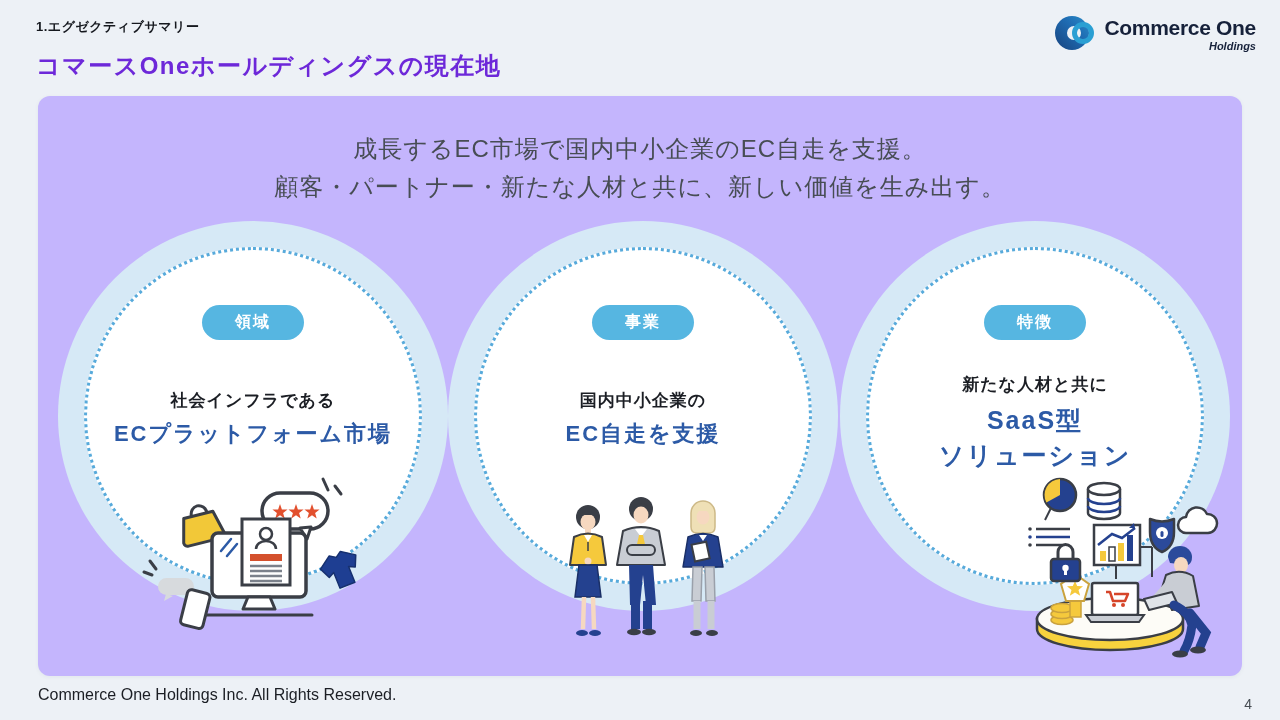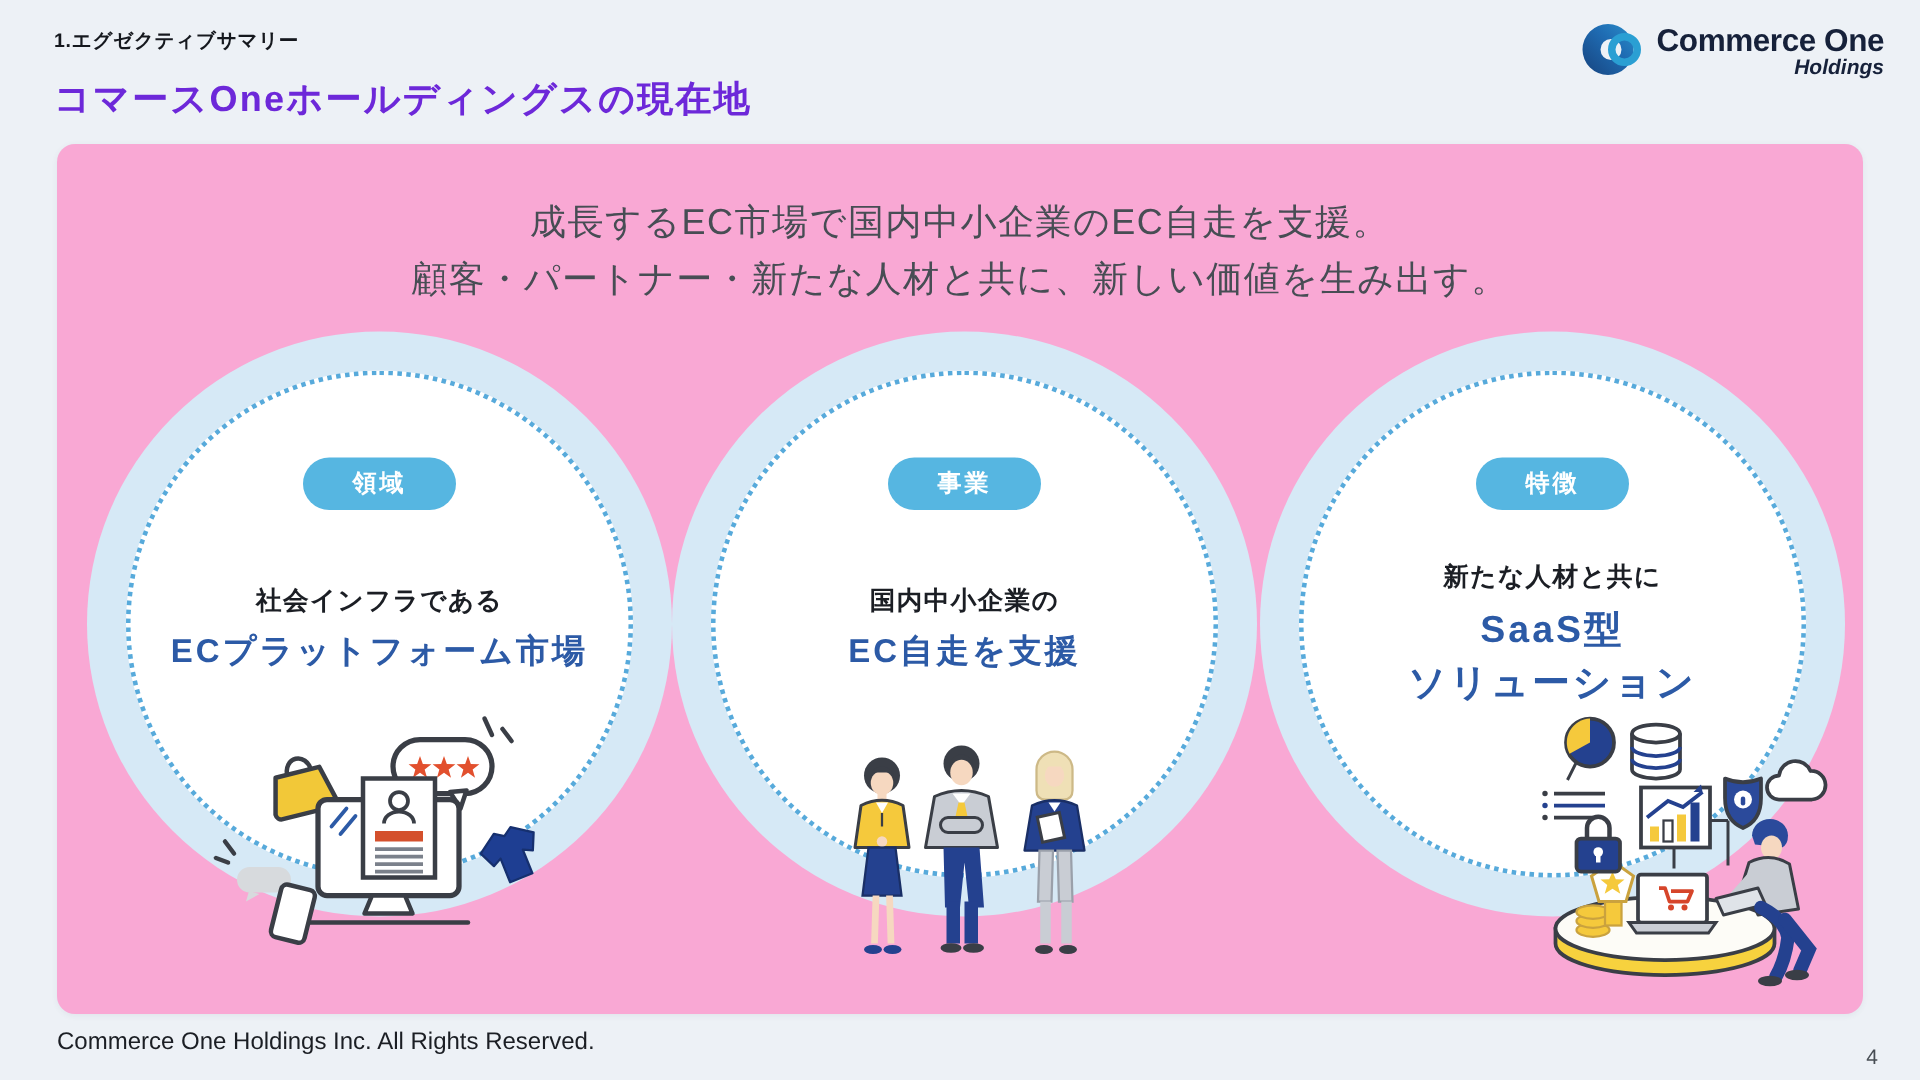--- a/index.html
+++ b/index.html
@@ -19,26 +19,26 @@
   }
   .page-title {
     position:absolute; left:36px; top:50px;
     font-size:24px; font-weight:bold; color:#6d28d9; letter-spacing:1.5px;
   }
 
   
   .logo { position:absolute; top:14px; right:24px; display:flex; align-items:center; gap:6px; }
   .logo-text { position:relative; padding-bottom:10px; }
   .logo-name { font-size:21px; font-weight:bold; color:#16213a; letter-spacing:-0.3px; }
-  .logo-sub { position:absolute; right:0; bottom:-2px; font-size:14px; font-style:italic; font-weight:bold; color:#16213a; }
+  .logo-sub { position:absolute; right:0; bottom:-2px; font-size:11px; font-style:italic; font-weight:bold; color:#16213a; }
 
   
   .card {
     position:absolute; left:38px; top:96px; width:1204px; height:580px;
-    background:#f9a8d4; border-radius:12px;
+    background:#c4b5fd; border-radius:12px;
     box-shadow:0 1px 4px rgba(40,60,90,.06);
   }
   .intro {
     position:absolute; top:34px; left:0; width:100%;
     text-align:center; color:#474d54; font-size:24px; font-weight:300;
     line-height:38px; letter-spacing:1px;
   }
 
   
   .pillar { position:absolute; top:125px; width:390px; height:390px;

